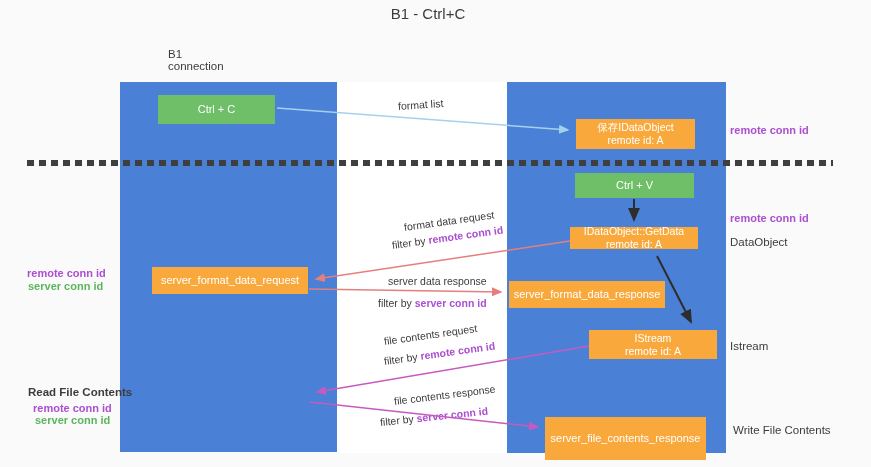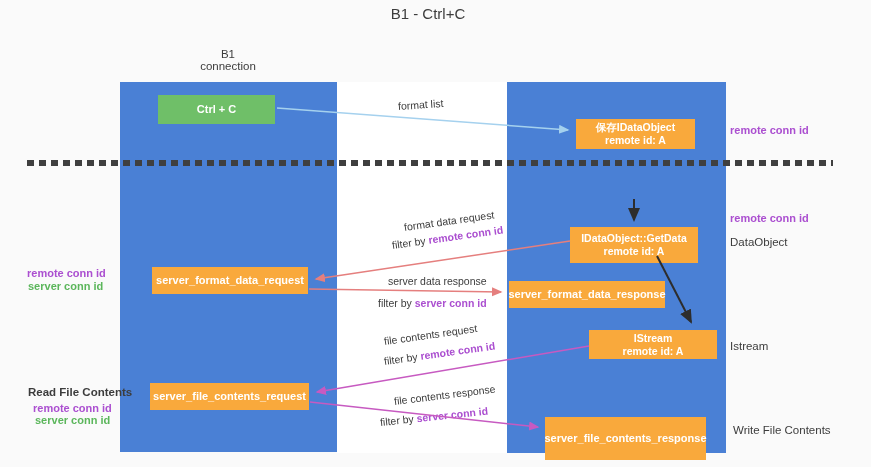--- a/index.html
+++ b/index.html
@@ -6,35 +6,35 @@
     --column_blue:#4a80d5; --node_orange:#f9a93c; --node_green:#6fbf68;
     --arrow_lightblue:#a5d1ee; --arrow_salmon:#e57f7e; --arrow_magenta:#c75ac1;
     --arrow_black:#2d2d2d; --label_purple:#ab4fd0; --label_green:#5bb65b;
     --text_dark:#3c3c3c; --dashed_line:#3f3f3f; --background:#fafafa;
   }
   html,body{margin:0;padding:0;}
   body{background:var(--background);font-family:"Liberation Sans",sans-serif;}
   .stage{position:relative;width:871px;height:467px;overflow:hidden;background:var(--background);padding-left:20px;}
   .title{position:absolute;left:298px;top:4px;width:260px;text-align:center;
          font-size:15px;line-height:19px;color:var(--text_dark);}
-  .col-header{position:absolute;text-align:center;font-size:11.5px;line-height:12px;color:var(--text_dark);}
+  .col-header{position:absolute;font-size:11.5px;line-height:12px;color:var(--text_dark);}
   .col-header.left{left:168px;top:48px;width:120px;}
   .col-header.right{left:557px;top:48px;width:120px;margin-top:36px;}
   .band{position:absolute;left:337px;top:82px;width:170px;height:371px;background:#ffffff;}
   .column{position:absolute;top:82px;background:var(--column_blue);}
   .col-left{left:120px;width:217px;height:370px;}
   .col-right{left:507px;width:219px;height:371px;}
   .box{position:absolute;display:flex;flex-direction:column;align-items:center;justify-content:center;
-       color:#fff;font-size:11px;line-height:13px;text-align:left;white-space:nowrap;font-weight:bold;}
+       color:#fff;font-size:11px;line-height:13px;text-align:left;white-space:nowrap;}
   .orange{background:var(--node_orange);}
   .greenbox{background:var(--node_green);}
   .b-ctrlc{left:158px;top:95px;width:117px;height:29px;}
   .b-save{left:576px;top:119px;width:119px;height:30px;font-size:10.5px;}
   .b-ctrlv{left:575px;top:173px;width:119px;height:25px;}
-  .b-getdata{left:570px;top:227px;width:128px;height:36px;font-size:10.5px;}
+  .b-getdata{left:570px;top:227px;width:128px;height:22px;font-size:10.5px;}
   .b-fmtreq{left:152px;top:267px;width:156px;height:27px;}
   .b-fmtresp{left:509px;top:281px;width:156px;height:27px;}
   .b-istream{left:589px;top:330px;width:128px;height:29px;font-size:10.5px;}
   .b-filereq{left:150px;top:383px;width:159px;height:27px;}
   .b-fileresp{left:545px;top:417px;width:161px;height:43px;}
   .lbl{position:absolute;font-size:10.5px;color:var(--text_dark);white-space:nowrap;}
   .side{font-size:11px;}
   .purple{color:var(--label_purple);font-weight:bold;}
   .greenlbl{color:var(--label_green);font-weight:bold;}
   .r4{transform:rotate(-4deg);transform-origin:left center;}
@@ -72,36 +72,36 @@
   <div class="column col-left"></div>
   <div class="column col-right"></div>
 
   <div class="box greenbox b-ctrlc">
     <div>Ctrl + C</div>
   </div>
   <div class="box orange b-save">
     <div>保存IDataObject</div>
     <div>remote id: A</div>
   </div>
+  <div class="box greenbox b-ctrlv">
+    <div>Ctrl + V</div>
+  </div>
   <div class="box orange b-getdata">
     <div>IDataObject::GetData</div>
     <div>remote id: A</div>
   </div>
   <div class="box orange b-fmtresp">
     <div>server_format_data_response</div>
   </div>
   <div class="box orange b-fmtreq">
     <div>server_format_data_request</div>
   </div>
   <div class="box orange b-istream">
     <div>IStream</div>
     <div>remote id: A</div>
-  </div>
-  <div class="box orange b-filereq">
-    <div>server_file_contents_request</div>
   </div>
   <div class="box orange b-fileresp">
     <div>server_file_contents_response</div>
   </div>
 
   <div class="lbl r4" style="left:398px;top:100px;">format list</div>
 
   <div class="lbl r8" style="left:404px;top:221px;">format data request</div>
   <div class="lbl r8" style="left:392px;top:239px;">
     <span>filter by </span><span class="purple">remote conn id</span>

